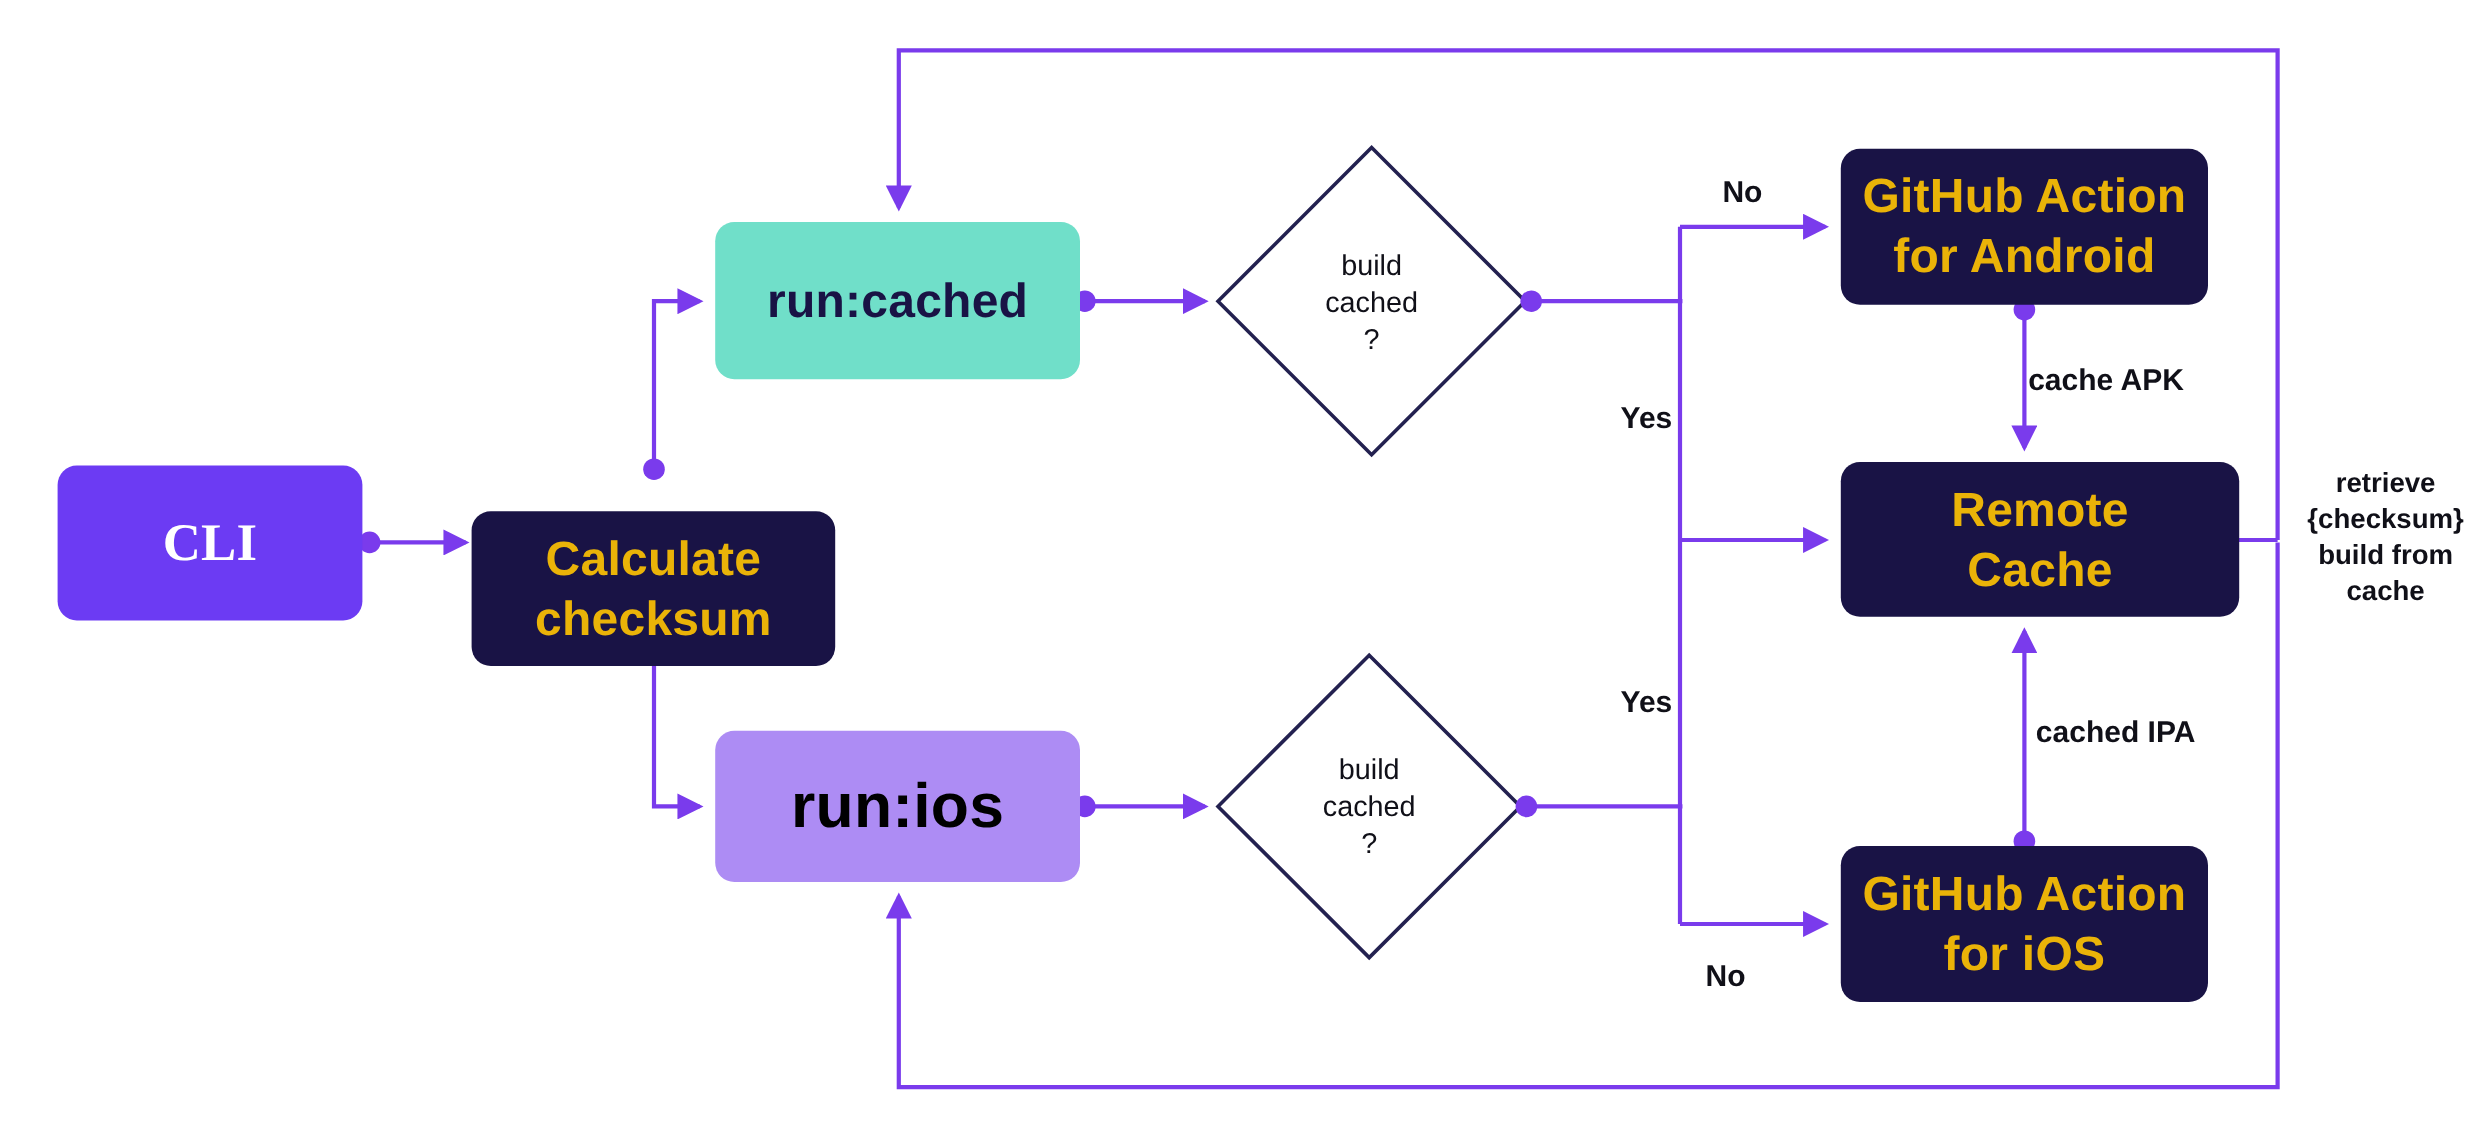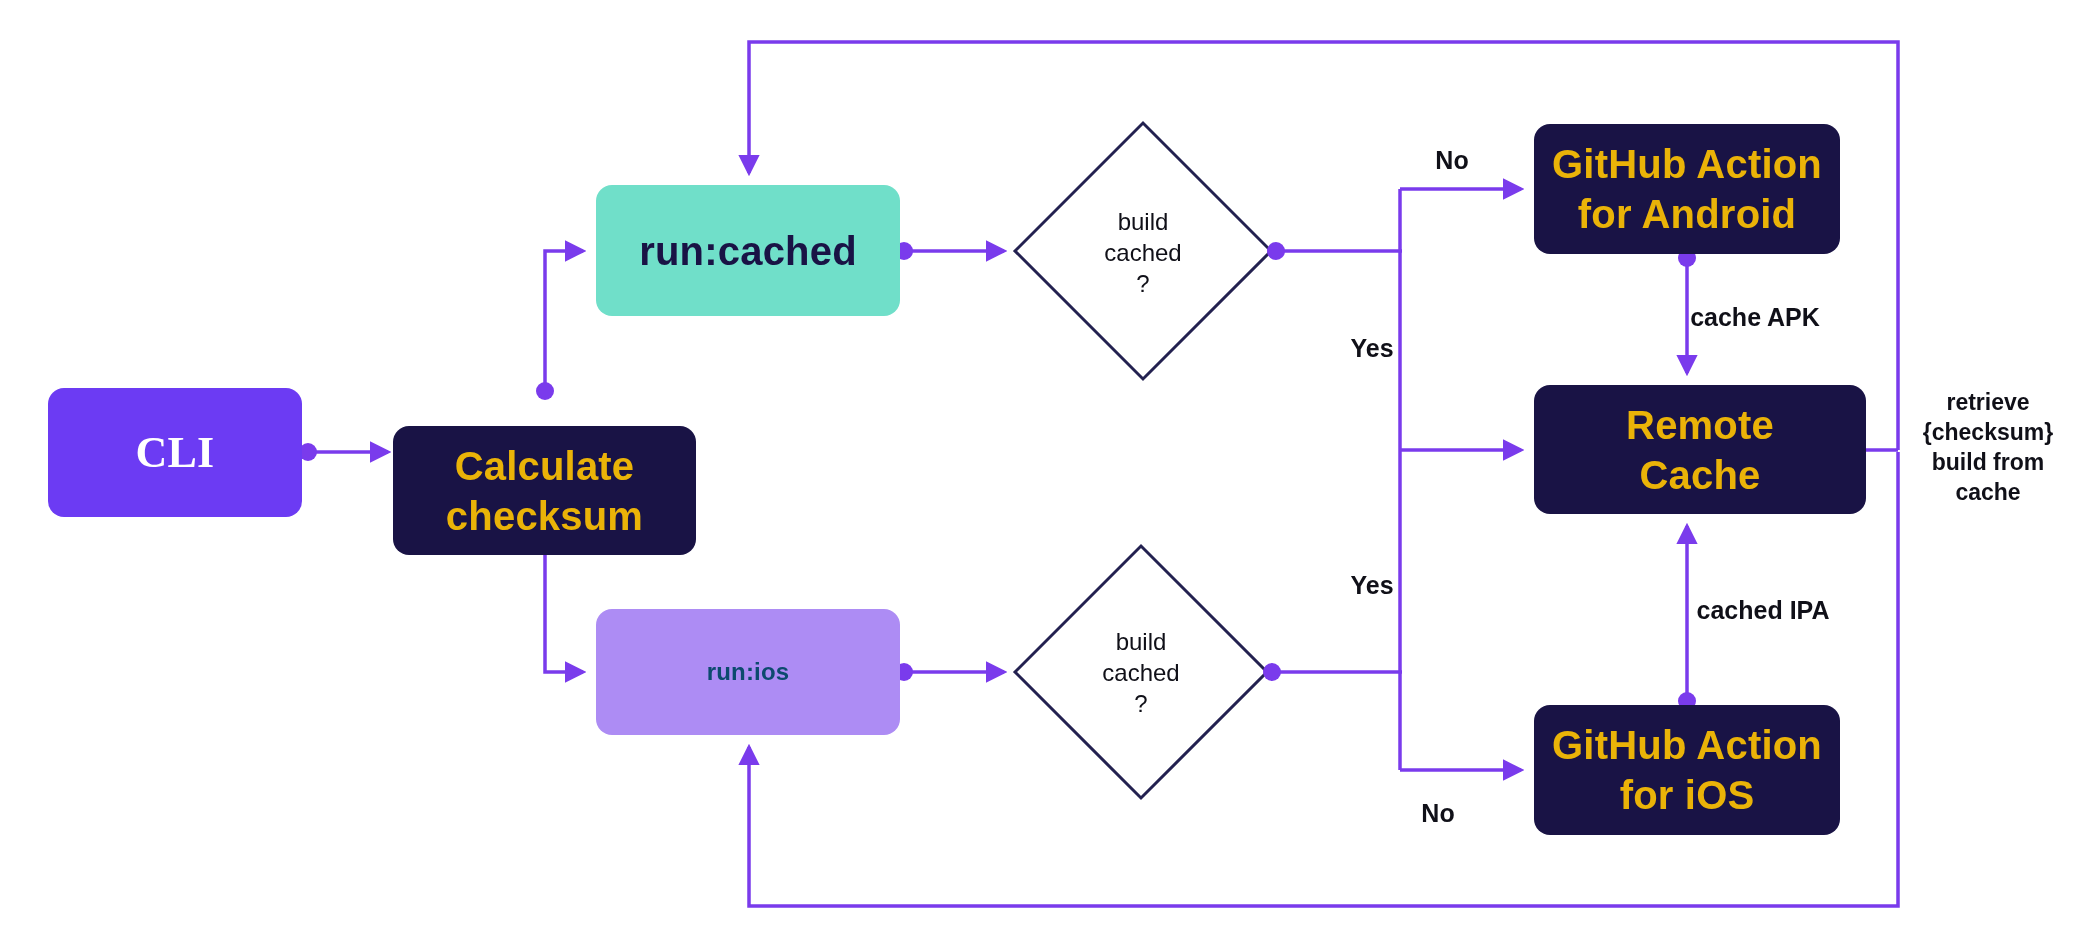--- a/index.html
+++ b/index.html
@@ -30,21 +30,21 @@
     border-radius:16px;
     text-align:center;
     font-weight:600;
     letter-spacing:0.2px;
     white-space:pre-line;
     line-height:1.25;
   }
   .node.navy{background:var(--dark-navy);color:#eab308;font-size:40px;}
   .node.cli{background:var(--accent-purple);color:#ffffff;font-size:44px;font-family:Liberation Serif, serif;}
   .node.teal{background:var(--teal);color:var(--dark-navy);font-size:40px;}
-  .node.lilac{background:var(--light-purple);color:#0c4a6e;font-size:24px;}
+  .node.lilac{background:var(--light-purple);color:#000000;font-size:52px;}
   .edge-label{
     position:absolute;
     transform:translate(-50%,-50%);
     color:var(--label-text);
     font-size:25px;
     font-weight:700;
     text-align:center;
     white-space:pre-line;
     line-height:1.25;
   }

